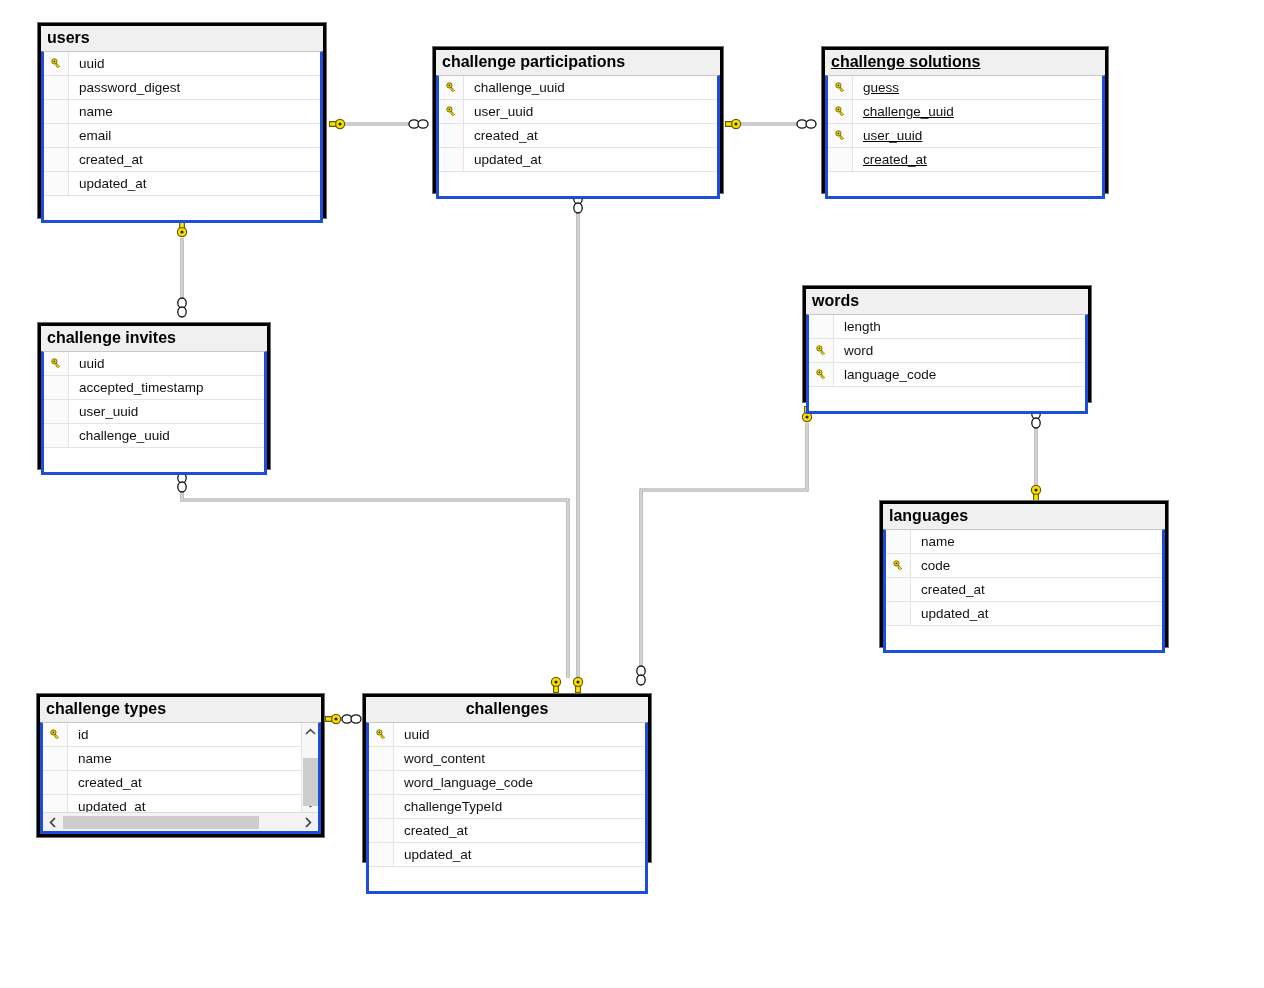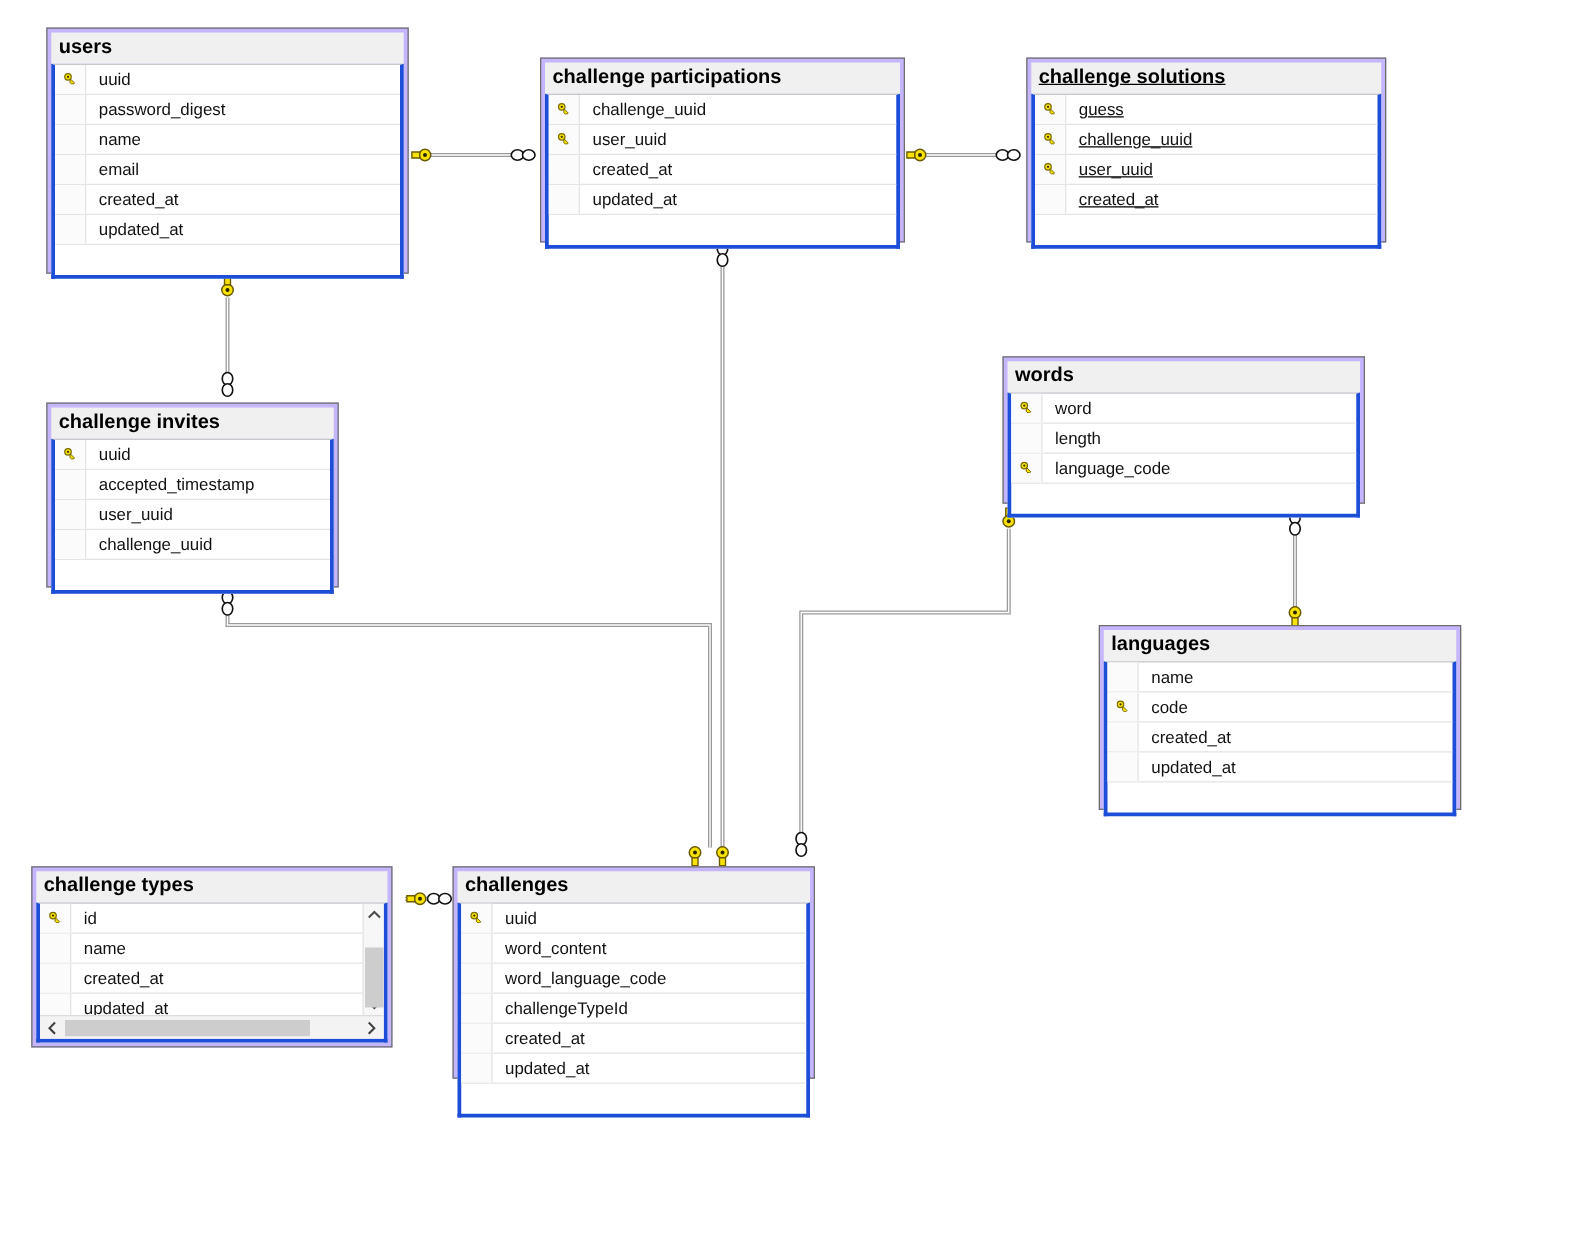--- a/index.html
+++ b/index.html
@@ -22,21 +22,21 @@
   }
   #links {
     position: absolute;
     left: 0; top: 0;
     width: 1264px;
     height: 988px;
     pointer-events: none;
   }
   .entity {
     position: absolute;
-    background: #c4b5fd;
+    background: #000000;
     border: 1px solid #6d6d6d;
     box-sizing: border-box;
     padding: 3px;
     z-index: 5;
   }
   .entity-inner {
     border: none;
     height: 100%;
     box-sizing: border-box;
     display: flex;
@@ -406,34 +406,34 @@
         <div class="attr-filler"></div>
       </div>
     </div>
   </div>
 
   <div class="entity" style="left:802px; top:285px; width:290px; height:118px;">
     <div class="entity-inner">
       <div class="entity-title">words</div>
       <div class="attr-list">
         <div class="attr-row">
+          <div class="attr-key-cell"></div>
+          <div class="attr-name">length</div>
+        </div>
+        <div class="attr-row">
           <div class="attr-key-cell">
             <svg class="keyicon" viewBox="0 0 11 11">
                 <circle cx="3.4" cy="3.4" r="2.6" fill="#f5e000" stroke="#7a6b00" stroke-width="1"></circle>
                 <circle cx="3.4" cy="3.4" r="0.9" fill="#3a3200"></circle>
                 <path d="M5.2 5.0 L8.6 8.4 L7.6 9.4 L7.0 8.8 L6.4 9.4 L5.0 8.0 Z" fill="#f5e000" stroke="#7a6b00" stroke-width="0.8"></path>
               </svg>
           </div>
           <div class="attr-name">word</div>
         </div>
         <div class="attr-row">
-          <div class="attr-key-cell"></div>
-          <div class="attr-name">length</div>
-        </div>
-        <div class="attr-row">
           <div class="attr-key-cell">
             <svg class="keyicon" viewBox="0 0 11 11">
                 <circle cx="3.4" cy="3.4" r="2.6" fill="#f5e000" stroke="#7a6b00" stroke-width="1"></circle>
                 <circle cx="3.4" cy="3.4" r="0.9" fill="#3a3200"></circle>
                 <path d="M5.2 5.0 L8.6 8.4 L7.6 9.4 L7.0 8.8 L6.4 9.4 L5.0 8.0 Z" fill="#f5e000" stroke="#7a6b00" stroke-width="0.8"></path>
               </svg>
           </div>
           <div class="attr-name">language_code</div>
         </div>
         <div class="attr-filler"></div>
@@ -465,21 +465,21 @@
         </div>
         <div class="attr-row">
           <div class="attr-key-cell"></div>
           <div class="attr-name">updated_at</div>
         </div>
         <div class="attr-filler"></div>
       </div>
     </div>
   </div>
 
-  <div class="entity" style="left:25px; top:693px; width:289px; height:145px;">
+  <div class="entity" style="left:36px; top:693px; width:289px; height:145px;">
     <div class="entity-inner">
       <div class="entity-title">challenge types</div>
       <div class="attr-list" style="overflow:hidden;">
         <div class="attr-row">
           <div class="attr-key-cell">
             <svg class="keyicon" viewBox="0 0 11 11">
                 <circle cx="3.4" cy="3.4" r="2.6" fill="#f5e000" stroke="#7a6b00" stroke-width="1"></circle>
                 <circle cx="3.4" cy="3.4" r="0.9" fill="#3a3200"></circle>
                 <path d="M5.2 5.0 L8.6 8.4 L7.6 9.4 L7.0 8.8 L6.4 9.4 L5.0 8.0 Z" fill="#f5e000" stroke="#7a6b00" stroke-width="0.8"></path>
               </svg>
@@ -527,21 +527,21 @@
           <div class="harrow">
             <svg class="chev" width="8" height="11" viewBox="0 0 8 11">
                 <path d="M2 1 L6.4 5.5 L2 10" fill="none" stroke="#3f3f3f" stroke-width="1.7"></path>
               </svg>
           </div>
         </div>
       </div>
     </div>
   </div>
 
-  <div class="entity" style="left:362px; top:693px; width:290px; height:170px;">
+  <div class="entity" style="left:362px; top:693px; width:290px; height:170px;text-align:center;">
     <div class="entity-inner">
       <div class="entity-title">challenges</div>
       <div class="attr-list">
         <div class="attr-row">
           <div class="attr-key-cell">
             <svg class="keyicon" viewBox="0 0 11 11">
                 <circle cx="3.4" cy="3.4" r="2.6" fill="#f5e000" stroke="#7a6b00" stroke-width="1"></circle>
                 <circle cx="3.4" cy="3.4" r="0.9" fill="#3a3200"></circle>
                 <path d="M5.2 5.0 L8.6 8.4 L7.6 9.4 L7.0 8.8 L6.4 9.4 L5.0 8.0 Z" fill="#f5e000" stroke="#7a6b00" stroke-width="0.8"></path>
               </svg>

